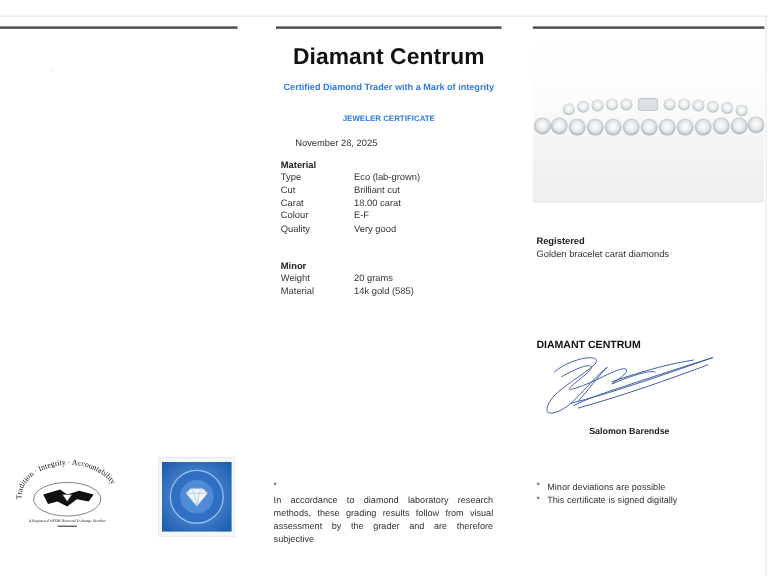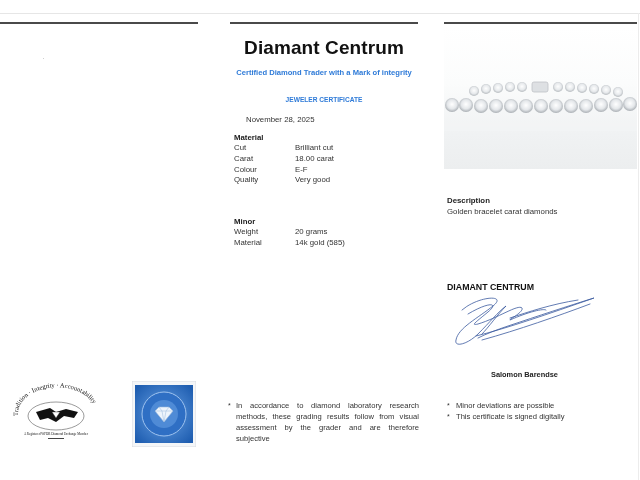--- a/index.html
+++ b/index.html
@@ -23,26 +23,26 @@
   .row { display: flex; height: 10.8px; line-height: 10.8px; }
   .row .k { width: 61px; }
   .row .v { }
 
   
   .product-img { position: absolute; left: 444px; top: 27px; width: 193px; height: 142px; background: linear-gradient(#ffffff 0%, #fbfcfc 40%, #f0f2f3 75%, #eceeef 100%); overflow: hidden; }
   .desc-title { position: absolute; left: 447px; top: 196px; font-size: 7.8px; font-weight: bold; color: #222; }
   .desc-text { position: absolute; left: 447px; top: 207px; font-size: 7.8px; color: #333; }
   .company { position: absolute; left: 447px; top: 282px; font-size: 8.8px; font-weight: bold; color: #111; }
   .signature { position: absolute; left: 448px; top: 294px; width: 150px; height: 56px; }
-  .signer { position: absolute; left: 447px; top: 370px; font-size: 7.4px; font-weight: bold; color: #222; padding-left: 44px; }
+  .signer { position: absolute; left: 447px; top: 355px; font-size: 7.4px; font-weight: bold; color: #222; padding-left: 44px; }
   .notes { position: absolute; left: 447px; top: 400px; font-size: 7.6px; color: #333; }
   .notes .n { display: flex; height: 11px; line-height: 11px; }
   .bullet { width: 9px; font-size: 7px; }
 
-  .disclaimer { position: absolute; left: 228px; top: 400px; width: 210px; font-size: 7.6px; color: #333; display: flex; }
+  .disclaimer { position: absolute; left: 228px; top: 400px; width: 210px; font-size: 7.6px; color: #333; display: flex; flex-direction: column; }
   .disclaimer .txt { width: 183px; text-align: justify; line-height: 11px; }
   .disclaimer .bullet { width: 8px; line-height: 11px; }
 
   .seal-left { position: absolute; left: 8px; top: 382px; width: 95px; height: 60px; }
   .seal-right { position: absolute; left: 132px; top: 381px; width: 64px; height: 66px; }
 </style>
 </head>
 <body>
 
 <div class="topline"></div>
@@ -52,20 +52,24 @@
 <div class="rule" style="left:444px;width:193px;"></div>
 <div class="stray-dot"></div>
 
 <div class="title">Diamant Centrum</div>
 <div class="tagline">Certified Diamond Trader with a Mark of integrity</div>
 <div class="doc-type">JEWELER CERTIFICATE</div>
 <div class="date">November 28, 2025</div>
 
 <div class="section" style="top:132px;">
   <div class="section-title">Material</div>
+  <div class="row">
+      <span class="k">Type</span>
+      <span class="v">Eco (lab-grown)</span>
+    </div>
   <div class="row">
       <span class="k">Cut</span>
       <span class="v">Brilliant cut</span>
     </div>
   <div class="row">
       <span class="k">Carat</span>
       <span class="v">18.00 carat</span>
     </div>
   <div class="row">
       <span class="k">Colour</span>
@@ -126,21 +130,21 @@
       <circle cx="127" cy="79" r="7" fill="url(#gem)"></circle>
       <circle cx="142" cy="79" r="7" fill="url(#gem)"></circle>
       <circle cx="157" cy="78" r="7" fill="url(#gem)"></circle>
       <circle cx="172" cy="78" r="7" fill="url(#gem)"></circle>
       <circle cx="186" cy="77" r="7" fill="url(#gem)"></circle>
     </g>
     <rect x="0" y="96" width="193" height="8" fill="#f2f4f5" opacity="0.8"></rect>
   </svg>
 </div>
 
-<div class="desc-title">Description</div>
+<div class="desc-title">Registered</div>
 <div class="desc-text">Golden bracelet carat diamonds</div>
 
 <div class="company">DIAMANT CENTRUM</div>
 <svg class="signature" viewBox="0 0 150 56">
   <g fill="none" stroke="#3b5aa0" stroke-width="0.8" stroke-linecap="round">
     <path d="M14 16 C 30 2, 60 0, 45 12 C 30 24, 10 34, 8 46 C 6 54, 20 50, 30 40 C 42 28, 50 18, 58 12 C 50 20, 40 34, 34 40"></path>
     <path d="M20 20 C 40 8, 52 8, 40 18 C 28 28, 22 32, 30 30 C 50 24, 70 10, 74 14 C 76 18, 60 26, 62 26 C 80 18, 96 14, 98 16"></path>
     <path d="M28 42 C 60 34, 100 20, 146 4 C 120 12, 90 22, 60 32 C 48 36, 38 40, 30 44"></path>
     <path d="M62 24 C 80 18, 104 10, 130 6"></path>
     <path d="M34 46 C 70 36, 110 22, 142 10"></path>

